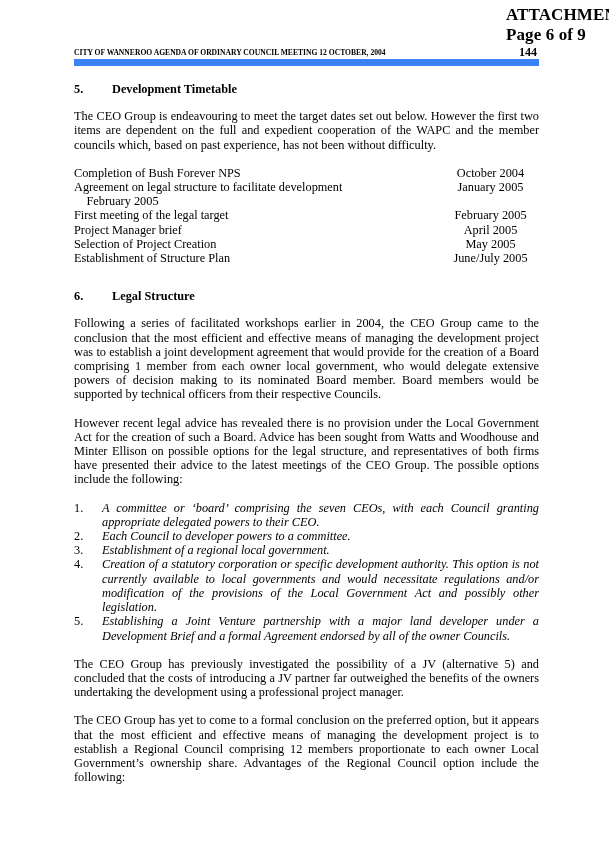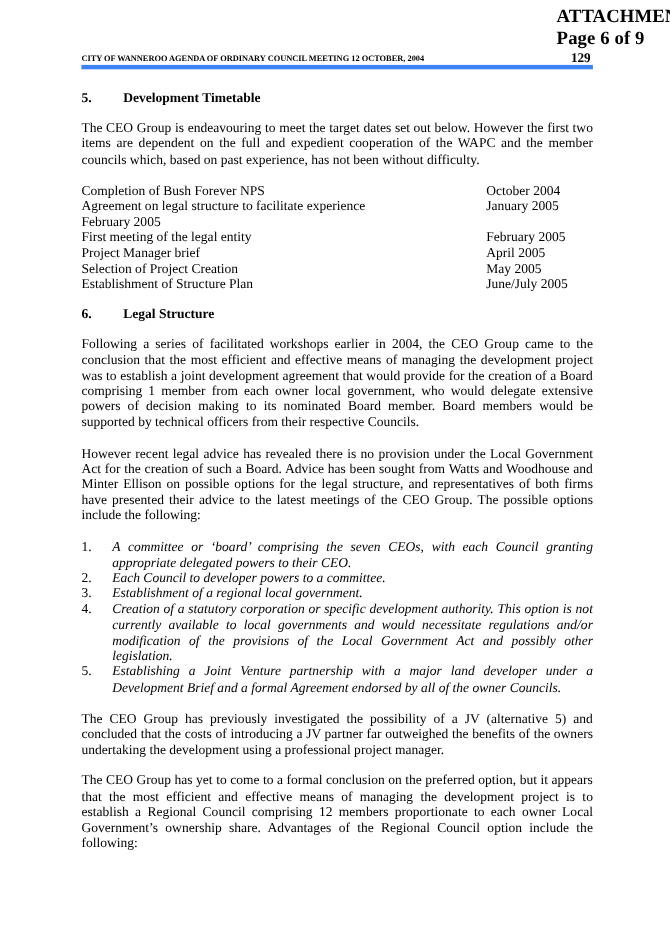--- a/index.html
+++ b/index.html
@@ -25,21 +25,21 @@
       letter-spacing: 0.1px;
       margin-left: 40px;
     }
     .attachment div { white-space: nowrap; }
     .header-bar {
       position: absolute;
       left: 74px;
       top: 45px;
       width: 465px;
       height: 14px;
-      border-bottom: 4px solid #3b82f6;
+      border-bottom: 7px solid #3b82f6;
     }
     .header-title {
       position: absolute;
       left: 0;
       top: 3px;
       font-size: 7.6px;
       font-weight: bold;
       white-space: nowrap;
     }
     .header-page {
@@ -61,21 +61,22 @@
       font-weight: bold;
       display: flex;
       margin: 0 0 13px 0;
     }
     .heading .num { width: 38px; }
     p {
       margin: 12px 0 14px 0;
       text-align: justify;
     }
     .timetable {
-      margin: 0 0 13px 0;
+      margin: 0 0 24px 0;
+      text-align: center;
     }
     .tt-row {
       display: flex;
       justify-content: space-between;
       white-space: nowrap;
     }
     .tt-row .date { width: 97px; font-family: Liberation Serif, serif; }
     ol.options {
       list-style: none;
       margin: 0 0 14px 0;
@@ -90,46 +91,46 @@
 </head>
 <body>
 
 <div class="attachment">
   <div>ATTACHMENT 1</div>
   <div>Page 6 of 9</div>
 </div>
 
 <div class="header-bar">
   <span class="header-title">CITY OF WANNEROO AGENDA OF ORDINARY COUNCIL MEETING 12 OCTOBER, 2004</span>
-  <span class="header-page">129</span>
+  <span class="header-page">144</span>
 </div>
 
 <div class="content">
 
   <div class="heading">
     <span class="num">5.</span>
     <span>Development Timetable</span>
   </div>
 
   <p>The CEO Group is endeavouring to meet the target dates set out below.  However the first two items are dependent on the full and expedient cooperation of the WAPC and the member councils which, based on past experience, has not been without difficulty.</p>
 
   <div class="timetable">
     <div class="tt-row">
       <span>Completion of Bush Forever NPS</span>
       <span class="date">October 2004</span>
     </div>
     <div class="tt-row">
-      <span>Agreement on legal structure to facilitate experience</span>
+      <span>Agreement on legal structure to facilitate development</span>
       <span class="date">January 2005</span>
     </div>
     <div class="tt-row">
       <span class="date">February 2005</span>
     </div>
     <div class="tt-row">
-      <span>First meeting of the legal entity</span>
+      <span>First meeting of the legal target</span>
       <span class="date">February 2005</span>
     </div>
     <div class="tt-row">
       <span>Project Manager brief</span>
       <span class="date">April 2005</span>
     </div>
     <div class="tt-row">
       <span>Selection of Project Creation</span>
       <span class="date">May 2005</span>
     </div>

